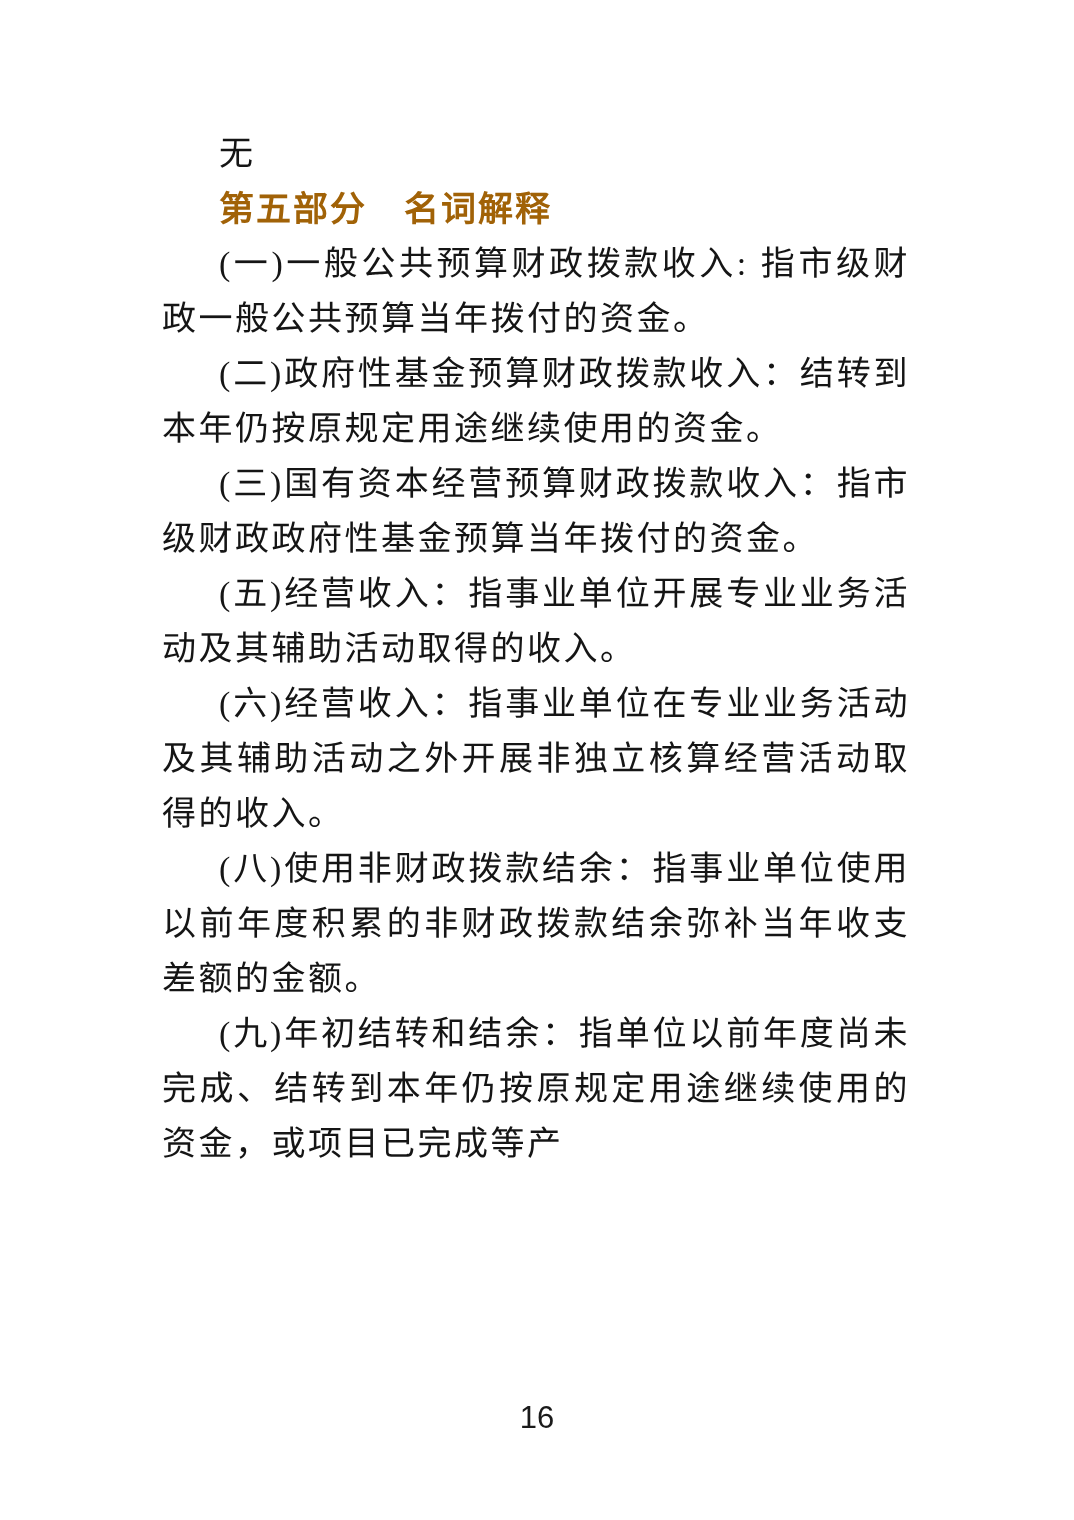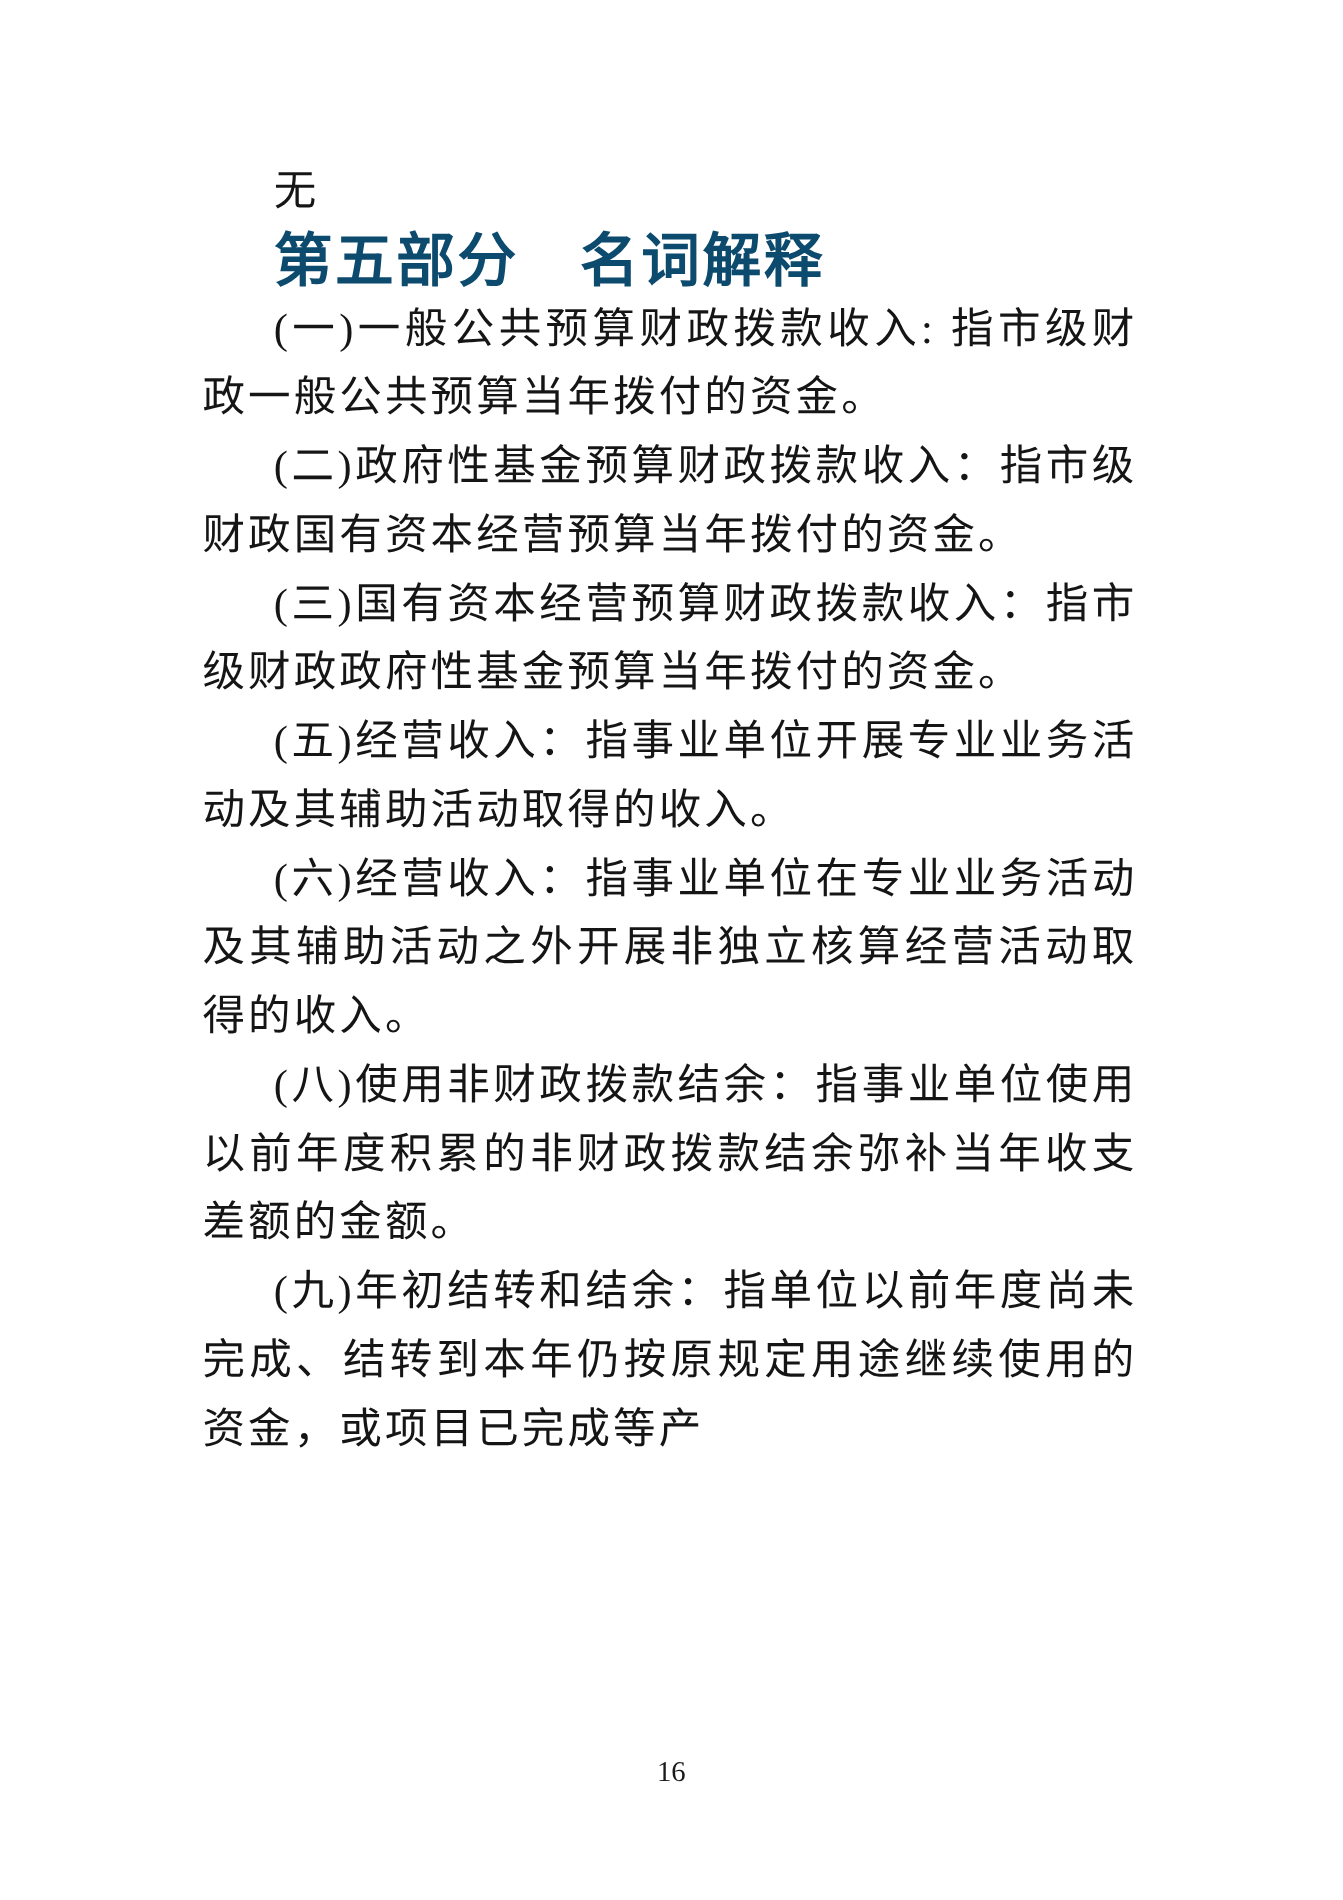--- a/index.html
+++ b/index.html
@@ -32,50 +32,50 @@
     text-justify: inter-character;
     text-indent: 57px;
   }
   .preamble {
     text-align: left;
   }
   .section-title {
     margin: 0;
     font-family: "Liberation Sans", "DejaVu Sans", sans-serif;
     font-weight: bold;
-    font-size: 47px;
+    font-size: 35px;
     line-height: 55px;
     letter-spacing: 2px;
-    color: #0c4a6e;
+    color: #a16207;
     text-indent: 57px;
     text-align: left;
   }
   .page-footer {
     position: absolute;
     top: 1404px;
     left: 0;
     width: 100%;
     text-align: center;
   }
   .page-number {
-    font-family: Liberation Serif, serif;
-    font-size: 23px;
+    font-family: Liberation Sans, sans-serif;
+    font-size: 31px;
     line-height: 28px;
     color: #1a1a1a;
   }
 </style>
 </head>
 <body>
 
 <div class="page">
   <div class="content">
     <p class="body-text preamble">无</p>
     <h2 class="section-title">第五部分　名词解释</h2>
     <p class="body-text">(一)一般公共预算财政拨款收入: 指市级财政一般公共预算当年拨付的资金。</p>
-    <p class="body-text">(二)政府性基金预算财政拨款收入：指市级财政国有资本经营预算当年拨付的资金。</p>
+    <p class="body-text">(二)政府性基金预算财政拨款收入：结转到本年仍按原规定用途继续使用的资金。</p>
     <p class="body-text">(三)国有资本经营预算财政拨款收入：指市级财政政府性基金预算当年拨付的资金。</p>
     <p class="body-text">(五)经营收入：指事业单位开展专业业务活动及其辅助活动取得的收入。</p>
     <p class="body-text">(六)经营收入：指事业单位在专业业务活动及其辅助活动之外开展非独立核算经营活动取得的收入。</p>
     <p class="body-text">(八)使用非财政拨款结余：指事业单位使用以前年度积累的非财政拨款结余弥补当年收支差额的金额。</p>
     <p class="body-text">(九)年初结转和结余：指单位以前年度尚未完成、结转到本年仍按原规定用途继续使用的资金，或项目已完成等产</p>
   </div>
 
   <div class="page-footer">
     <span class="page-number">16</span>
   </div>

